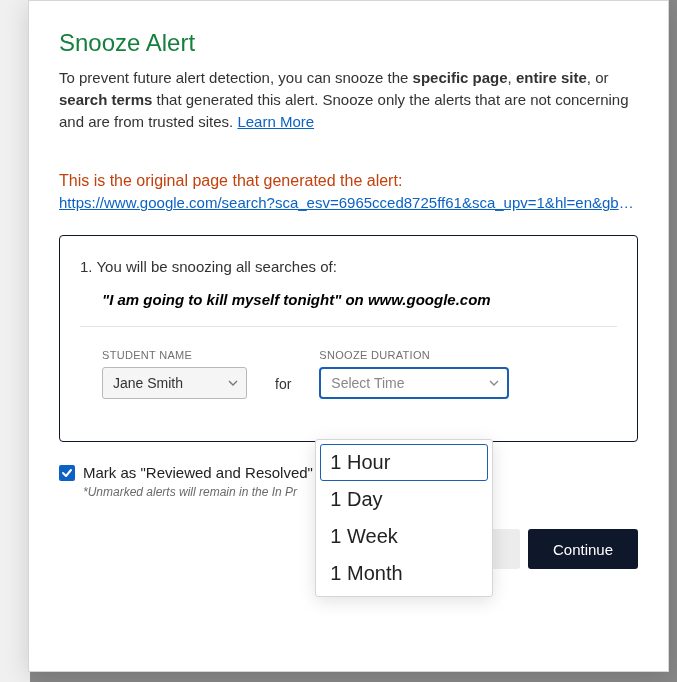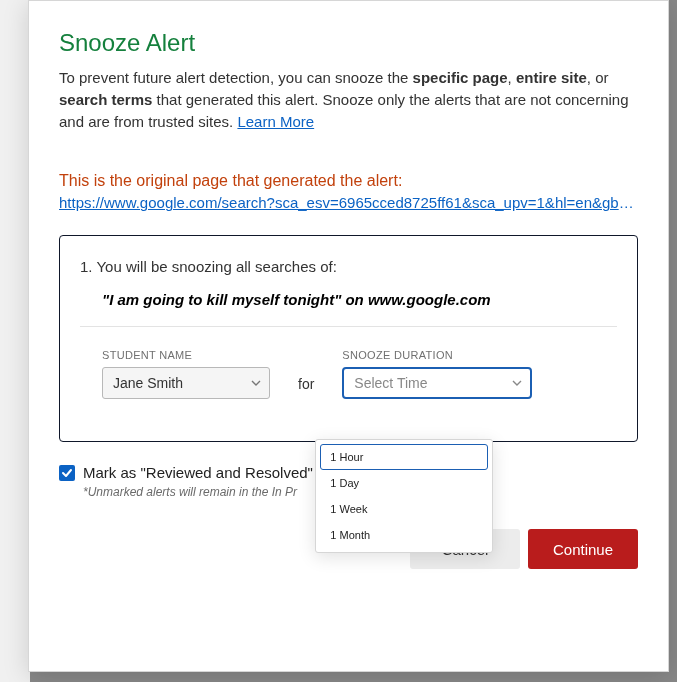--- a/index.html
+++ b/index.html
@@ -29,52 +29,52 @@
     margin-bottom: 22px;
   }
   .step { font-size: 15px; color: #333; margin-bottom: 16px; }
   .query-line { font-size: 15px; margin-left: 22px; margin-bottom: 18px; }
   .query-line .qi { font-style: italic; font-weight: 600; }
   .divider { border: none; border-top: 1px solid #e3e3e3; margin: 0 0 22px 0; }
   .form-row { display: flex; align-items: flex-end; gap: 28px; margin-left: 22px; position: relative; }
   .field { display:flex; flex-direction:column; }
   .field-label { font-size: 11px; letter-spacing: .3px; color: #707070; margin-bottom: 6px; }
   .select-box {
-    width: 168px; height: 32px; border: 1px solid #b8b8b8; border-radius: 3px;
+    width: 145px; height: 32px; border: 1px solid #b8b8b8; border-radius: 3px;
     background: #f5f5f5; display:flex; align-items:center; justify-content:space-between;
     padding: 0 8px 0 10px; font-size: 14px; color: #333; cursor: pointer;
   }
   .select-box.duration {
     background: #fff; border: 2px solid #1b5fb3; border-radius: 4px; color: #888;
     width: 190px;
   }
   .chev { width: 10px; height: 10px; }
   .chev svg { width: 10px; height: 10px; display:block; }
   .for-word { font-size: 14px; color: #333; padding-bottom: 7px; }
   .dropdown {
     position: absolute; top: 100px; left: 248px; width: 173px;
     background: #fff; border: 1px solid #d6d6d6; border-radius: 3px;
     box-shadow: 0 4px 18px rgba(0,0,0,.12); z-index: 10; padding: 4px 4px;
   }
   .dropdown .opt {
-    font-size: 11px; color: #222; padding: 7px 10px; border-radius: 3px; cursor: pointer;
+    font-size: 20px; color: #222; padding: 7px 10px; border-radius: 3px; cursor: pointer;
   }
   .dropdown .opt.active { border: 1px solid #1b5fb3; padding: 6px 9px; }
   .check-row { display:flex; align-items:center; gap: 8px; font-size: 15px; color: #222; margin-bottom: 4px; }
   .checkbox {
     width: 16px; height: 16px; background: #0b62c4; border-radius: 2px; display:flex; align-items:center; justify-content:center; flex-shrink:0;
   }
   .checkbox svg { width: 12px; height: 12px; }
   .note { font-size: 12px; font-style: italic; color: #6a6a6a; margin-left: 24px; margin-bottom: 30px; }
   .actions { display:flex; justify-content:flex-end; gap: 8px; }
   .btn {
     min-width: 110px; height: 40px; border-radius: 3px; font-size: 15px; cursor:pointer; border: none;
   }
   .btn-cancel { background: #ececec; color: #333; }
-  .btn-continue { background: #b91c1c; color: #fff; font-weight: 500; padding: 0 24px; }
+  .btn-continue { background: #0f172a; color: #fff; font-weight: 500; padding: 0 24px; }
 </style>
 </head>
 <body>
 
 <div class="backdrop">
   <div class="bg-left"></div>
 </div>
 
 <div class="modal">
 

